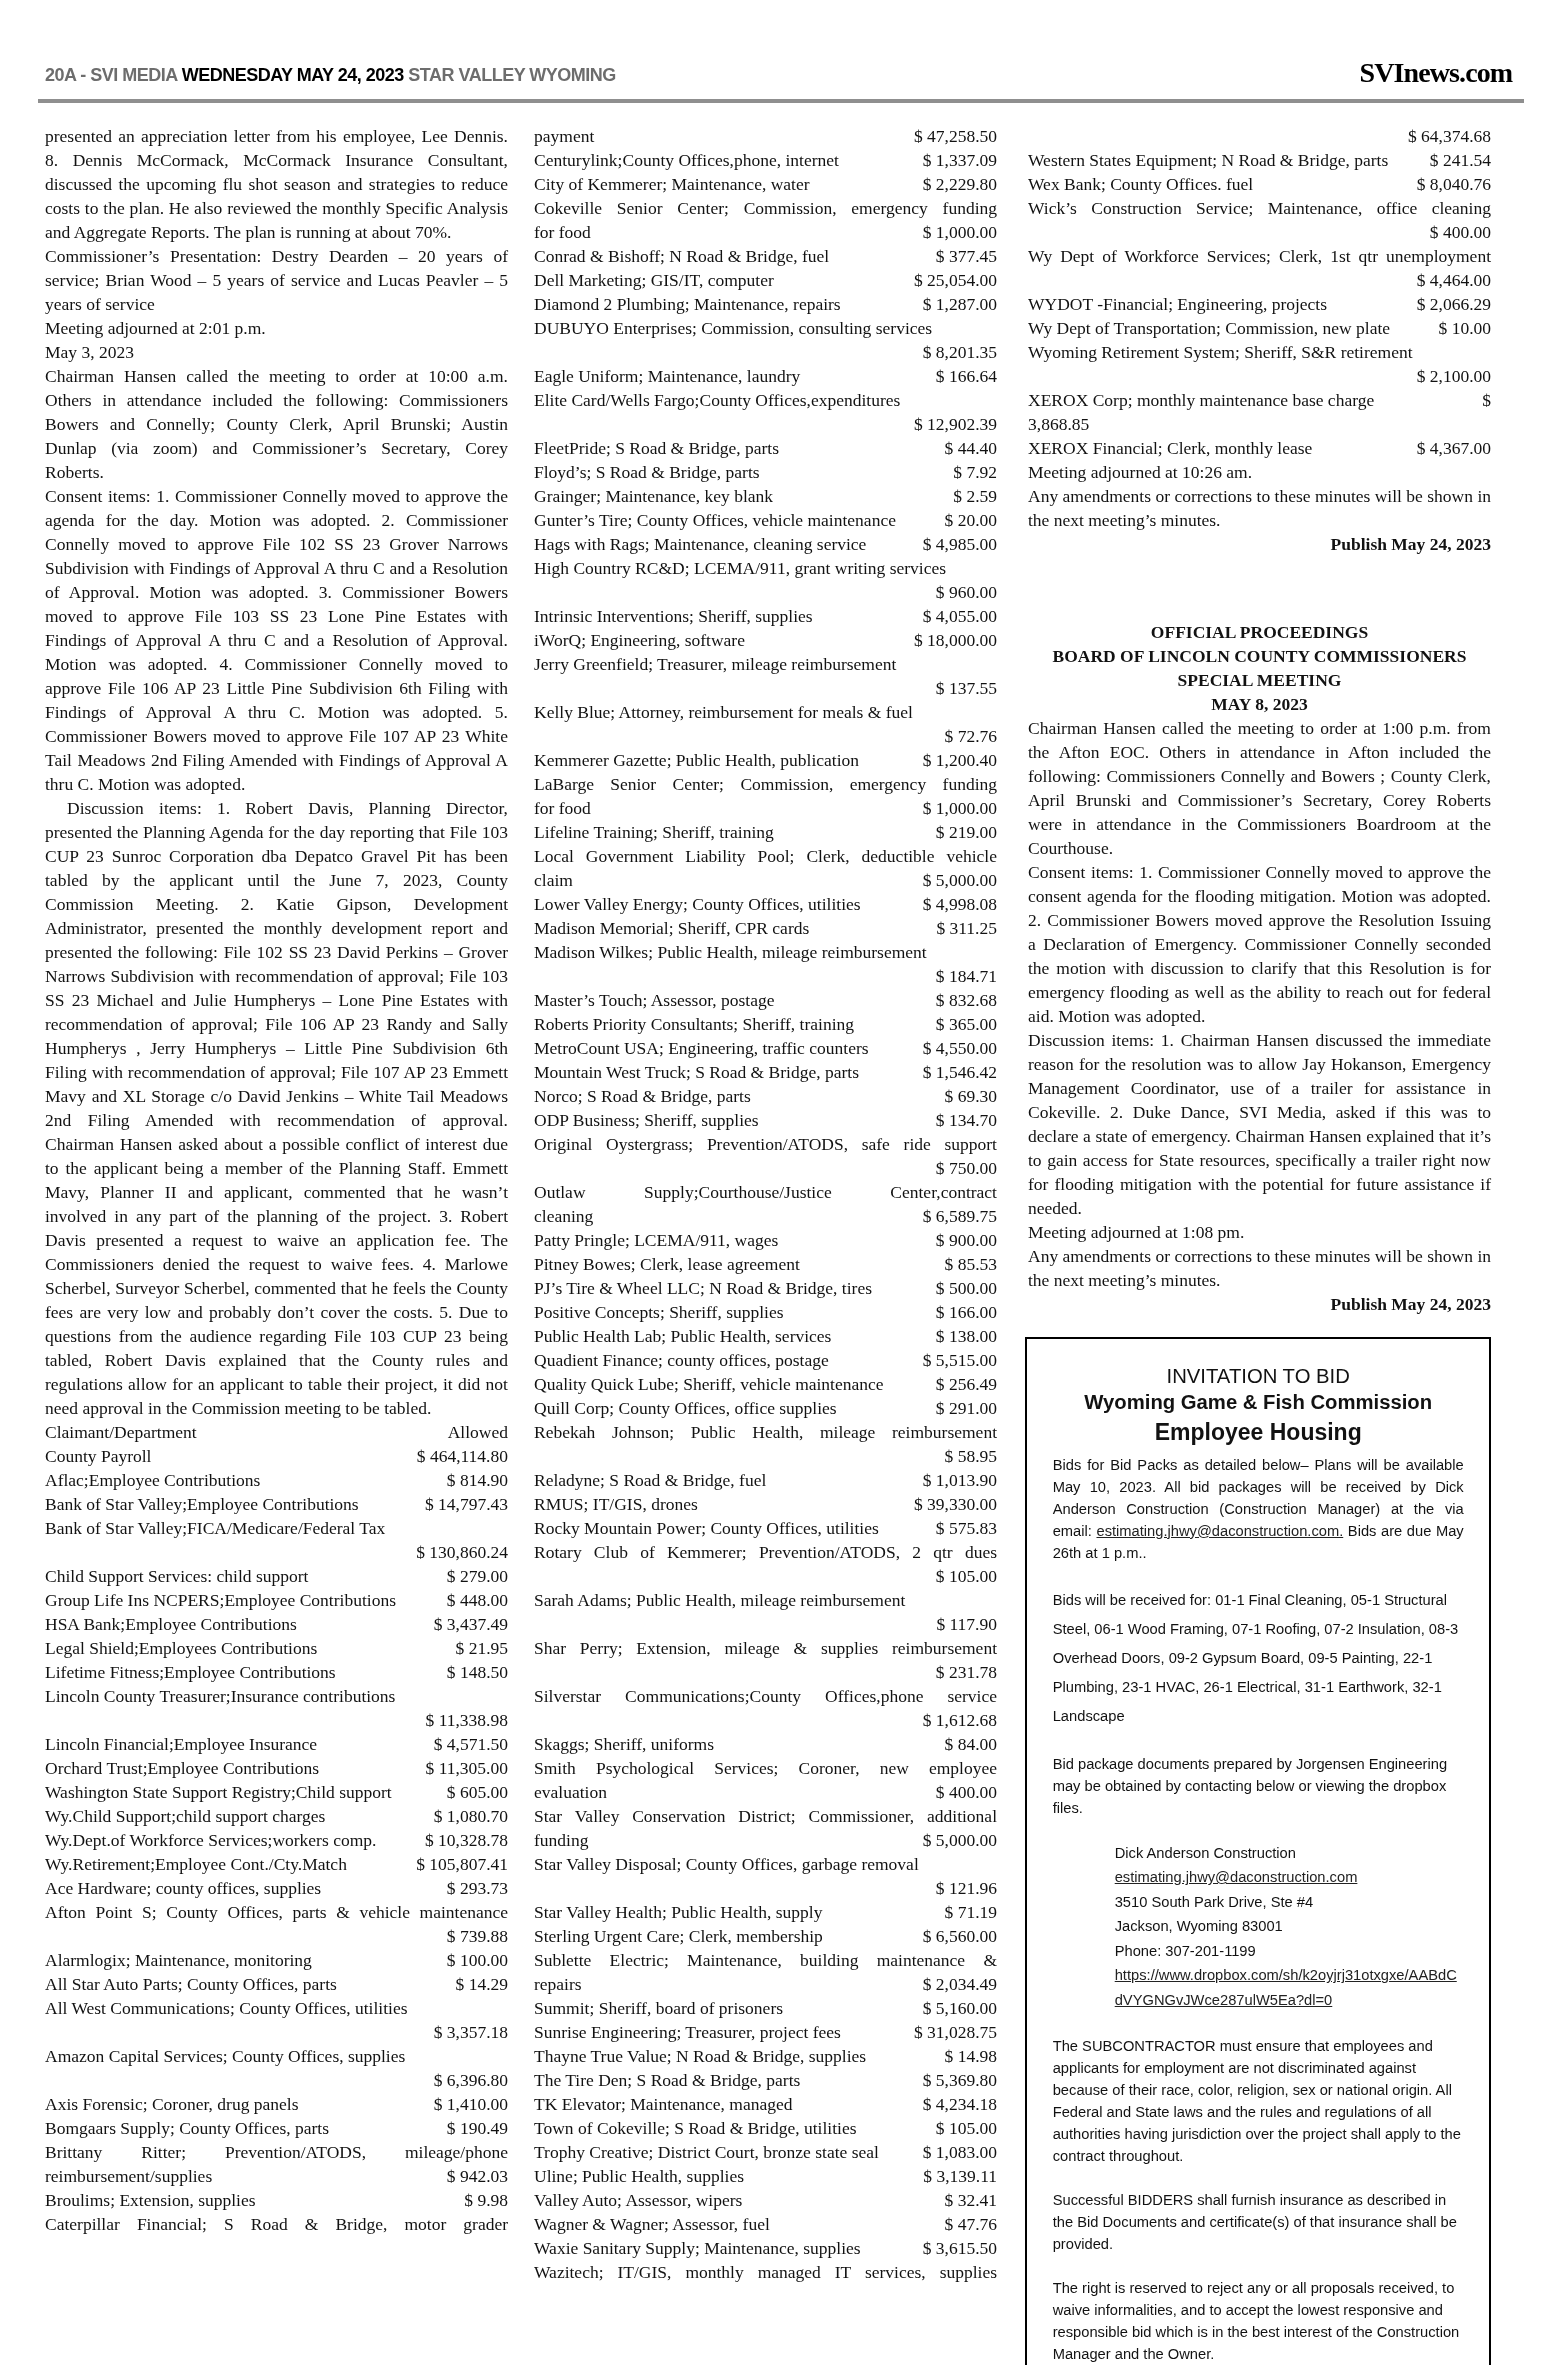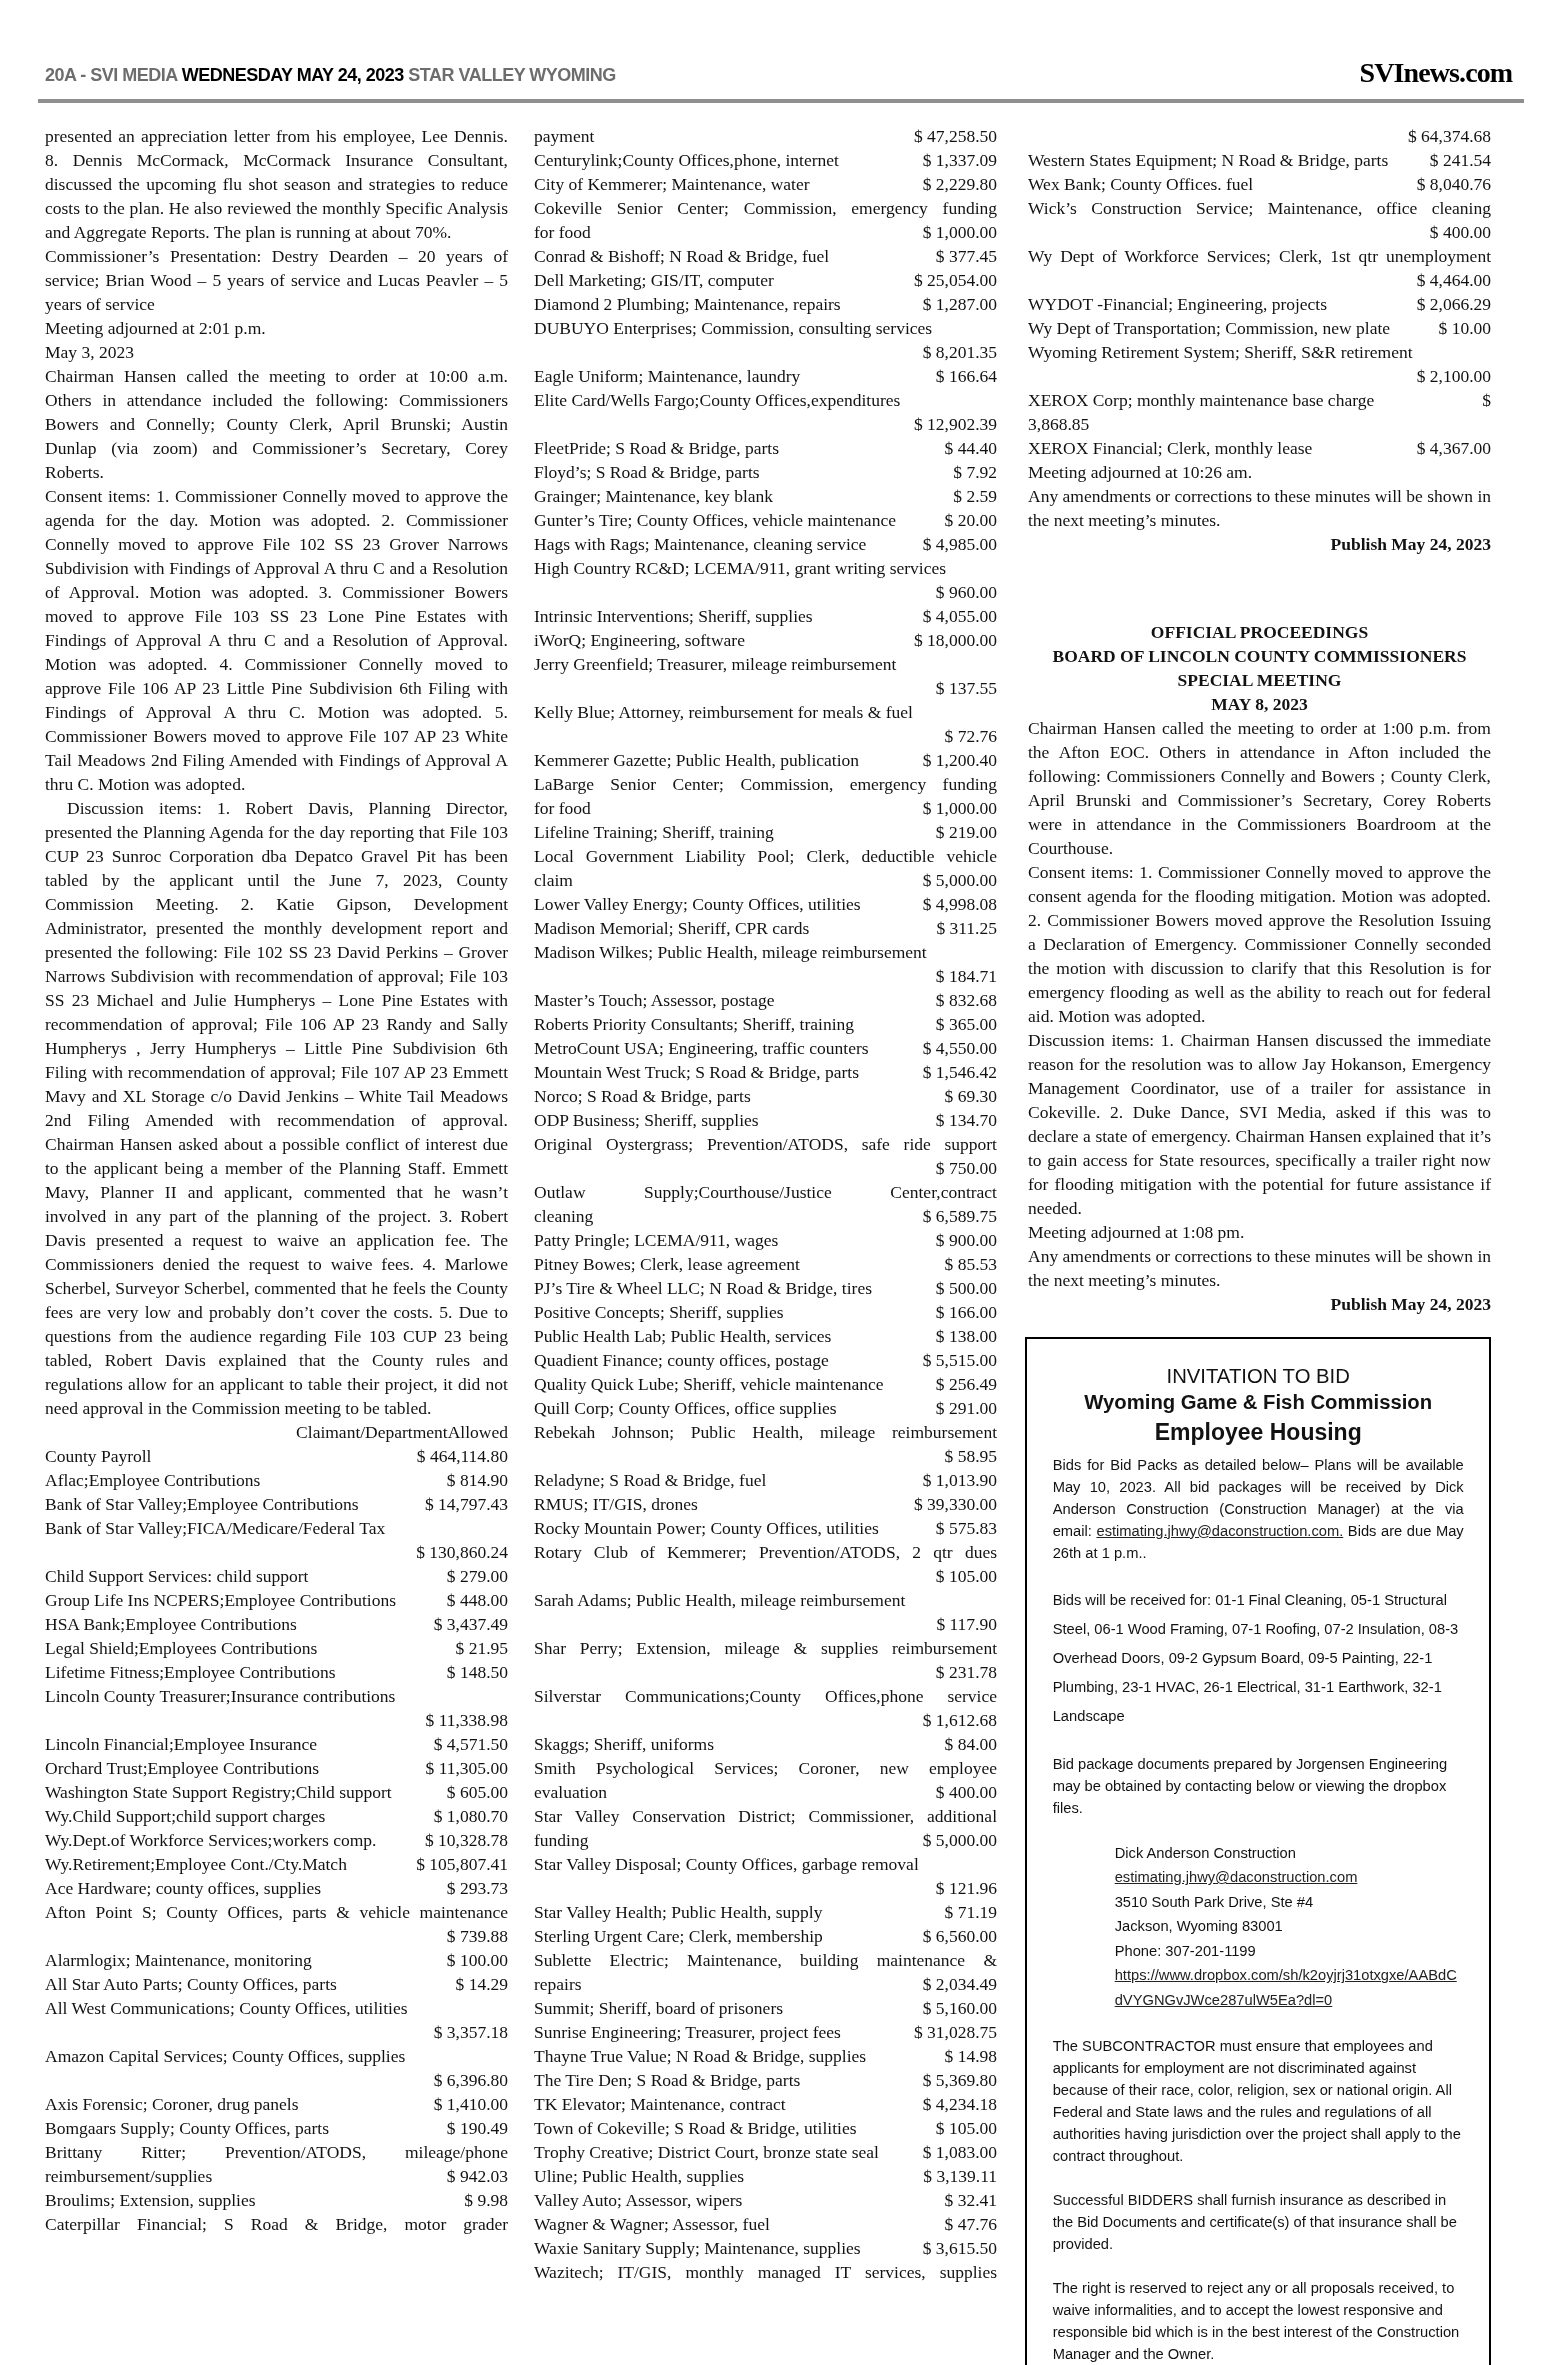--- a/index.html
+++ b/index.html
@@ -22,21 +22,21 @@
   .para.indent{text-indent:22px;}
 
   .claim{margin:0;}
   .cl{display:block;}
   .cl.lr{display:flex;justify-content:space-between;align-items:baseline;gap:5.7px;}
   .cl-l{text-align:left;}
   .cl-r{white-space:nowrap;}
   .cl.just{text-align:justify;text-align-last:justify;}
   .cl.ronly{text-align:right;}
 
-  .claims-head{display:flex;justify-content:flex-end;}
+  .claims-head{display:flex;justify-content:space-between;}
 
   .pub{font-weight:bold;text-align:right;margin:0;}
   .heading-block{margin-top:64px;text-align:center;font-weight:bold;}
   .heading-block div{text-align:center;}
 
   .bidbox{margin-top:21px;margin-left:-2.8px;width:411px;border:2.8px solid #000;
           padding:24.6px 25.5px 19px 25.5px;font-family:"Liberation Sans",sans-serif;
           font-size:14.7px;line-height:22px;text-align:left;}
   .bb-t1{text-align:center;font-size:20.3px;line-height:25.5px;font-weight:400;}
   .bb-t2{text-align:center;font-size:20.3px;line-height:27.4px;font-weight:bold;}
@@ -574,21 +574,21 @@
         </div>
       </div>
       <div class="claim">
         <div class="cl lr">
           <span class="cl-l">The Tire Den; S Road &amp; Bridge, parts</span>
           <span class="cl-r">$ 5,369.80</span>
         </div>
       </div>
       <div class="claim">
         <div class="cl lr">
-          <span class="cl-l">TK Elevator; Maintenance, contract</span>
+          <span class="cl-l">TK Elevator; Maintenance, managed</span>
           <span class="cl-r">$ 4,234.18</span>
         </div>
       </div>
       <div class="claim">
         <div class="cl lr">
           <span class="cl-l">Town of Cokeville; S Road &amp; Bridge, utilities</span>
           <span class="cl-r">$ 105.00</span>
         </div>
       </div>
       <div class="claim">

